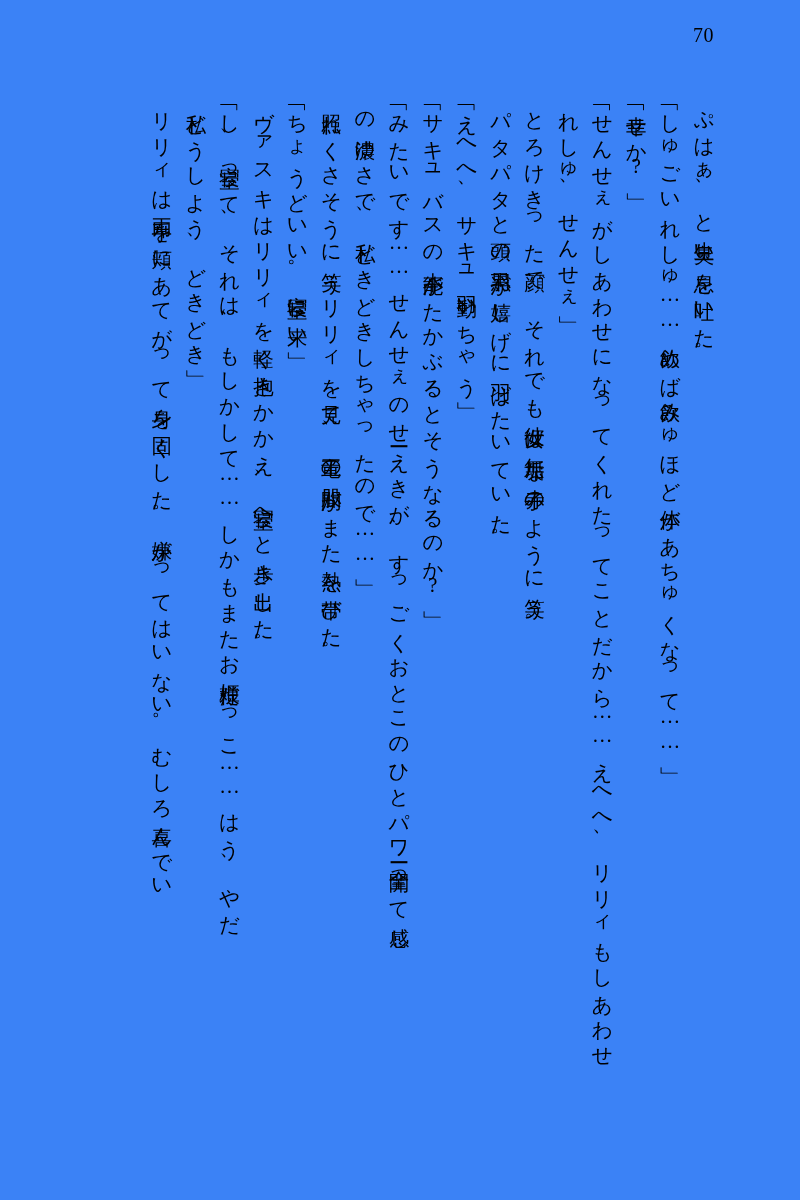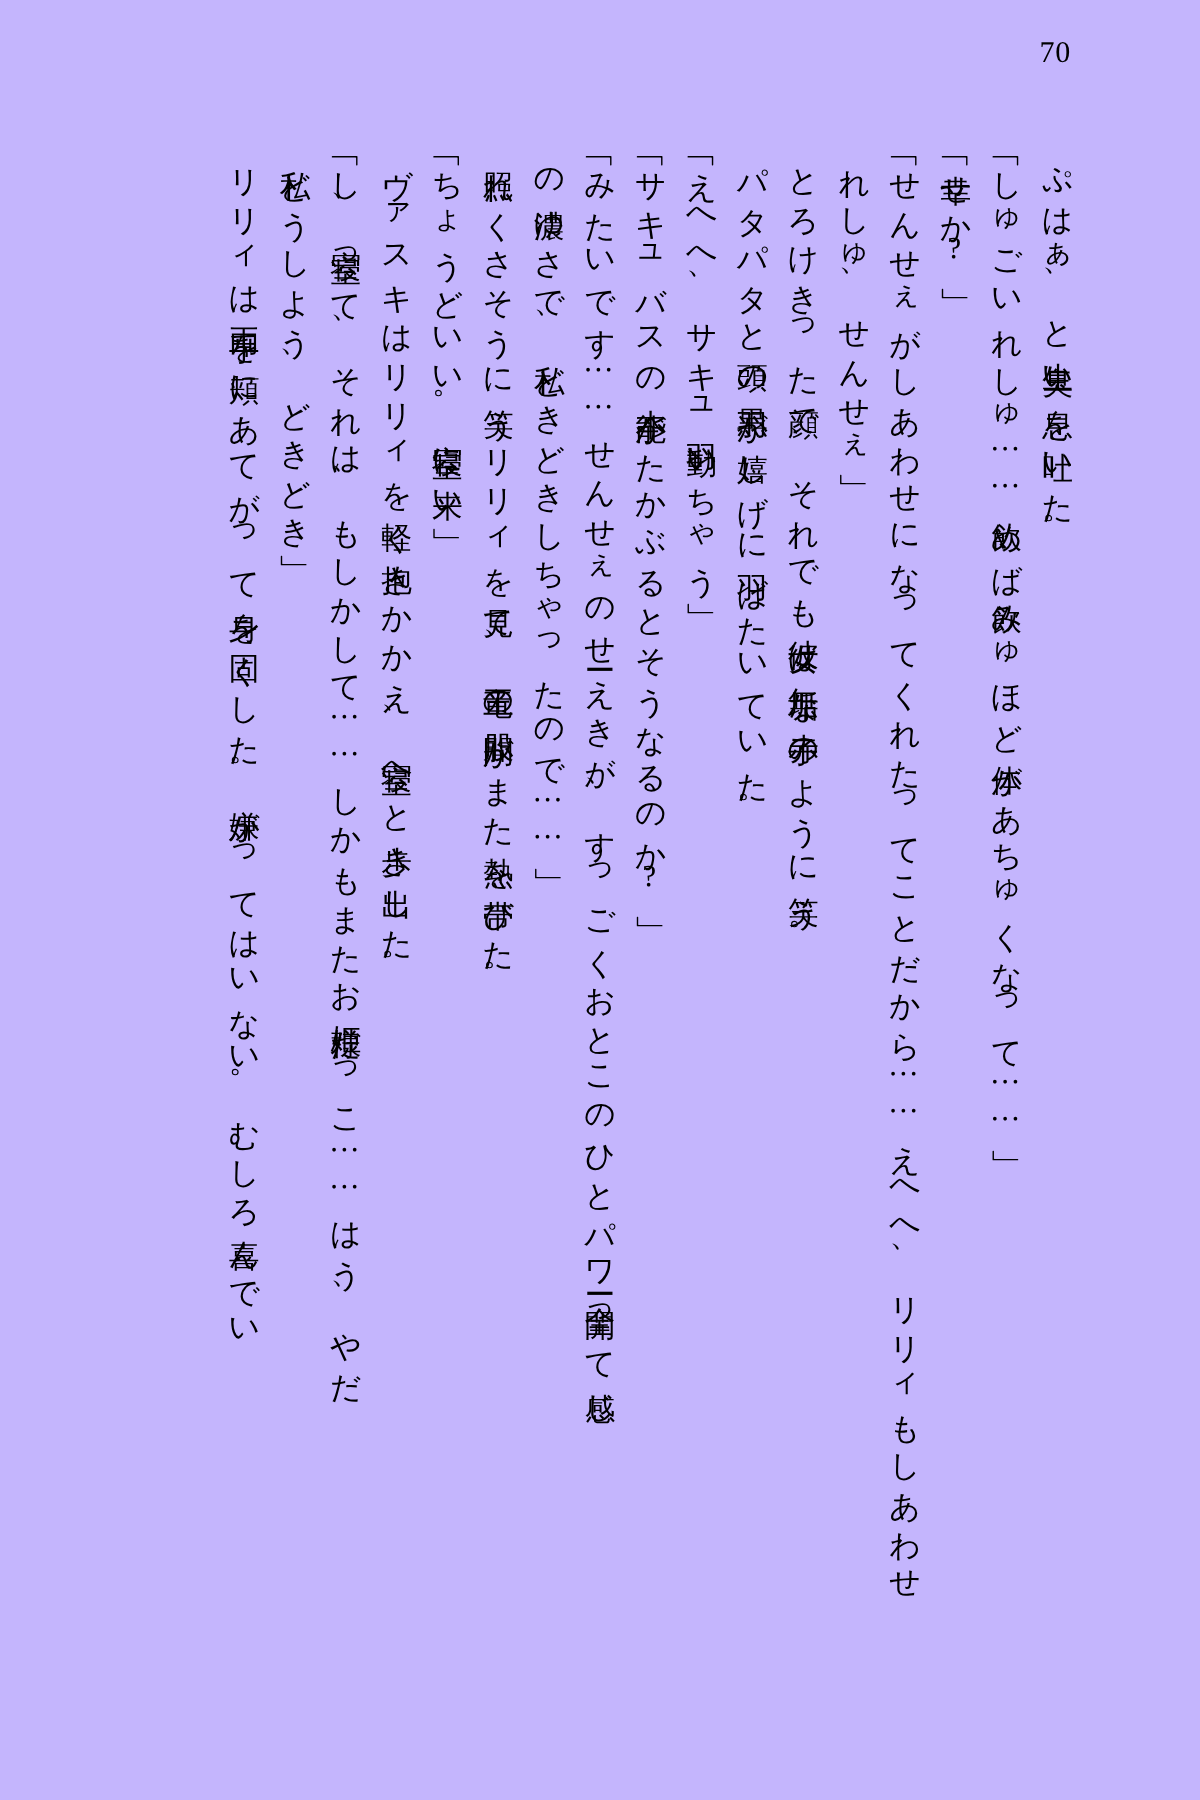--- a/index.html
+++ b/index.html
@@ -11,21 +11,21 @@
     width: 800px;
     height: 1200px;
     font-family: "Liberation Serif", "DejaVu Serif", serif;
     color: #000000;
     position: relative;
     overflow: hidden;
   }
   .page {
     position: absolute;
     inset: 0;
-    background: #c4b5fd;
+    background: #3b82f6;
   }
   .page-number {
     position: absolute;
     top: 24px;
     right: 86px;
     font-size: 20px;
     font-family: "Liberation Serif", "DejaVu Serif", serif;
     letter-spacing: 0.5px;
   }
   

